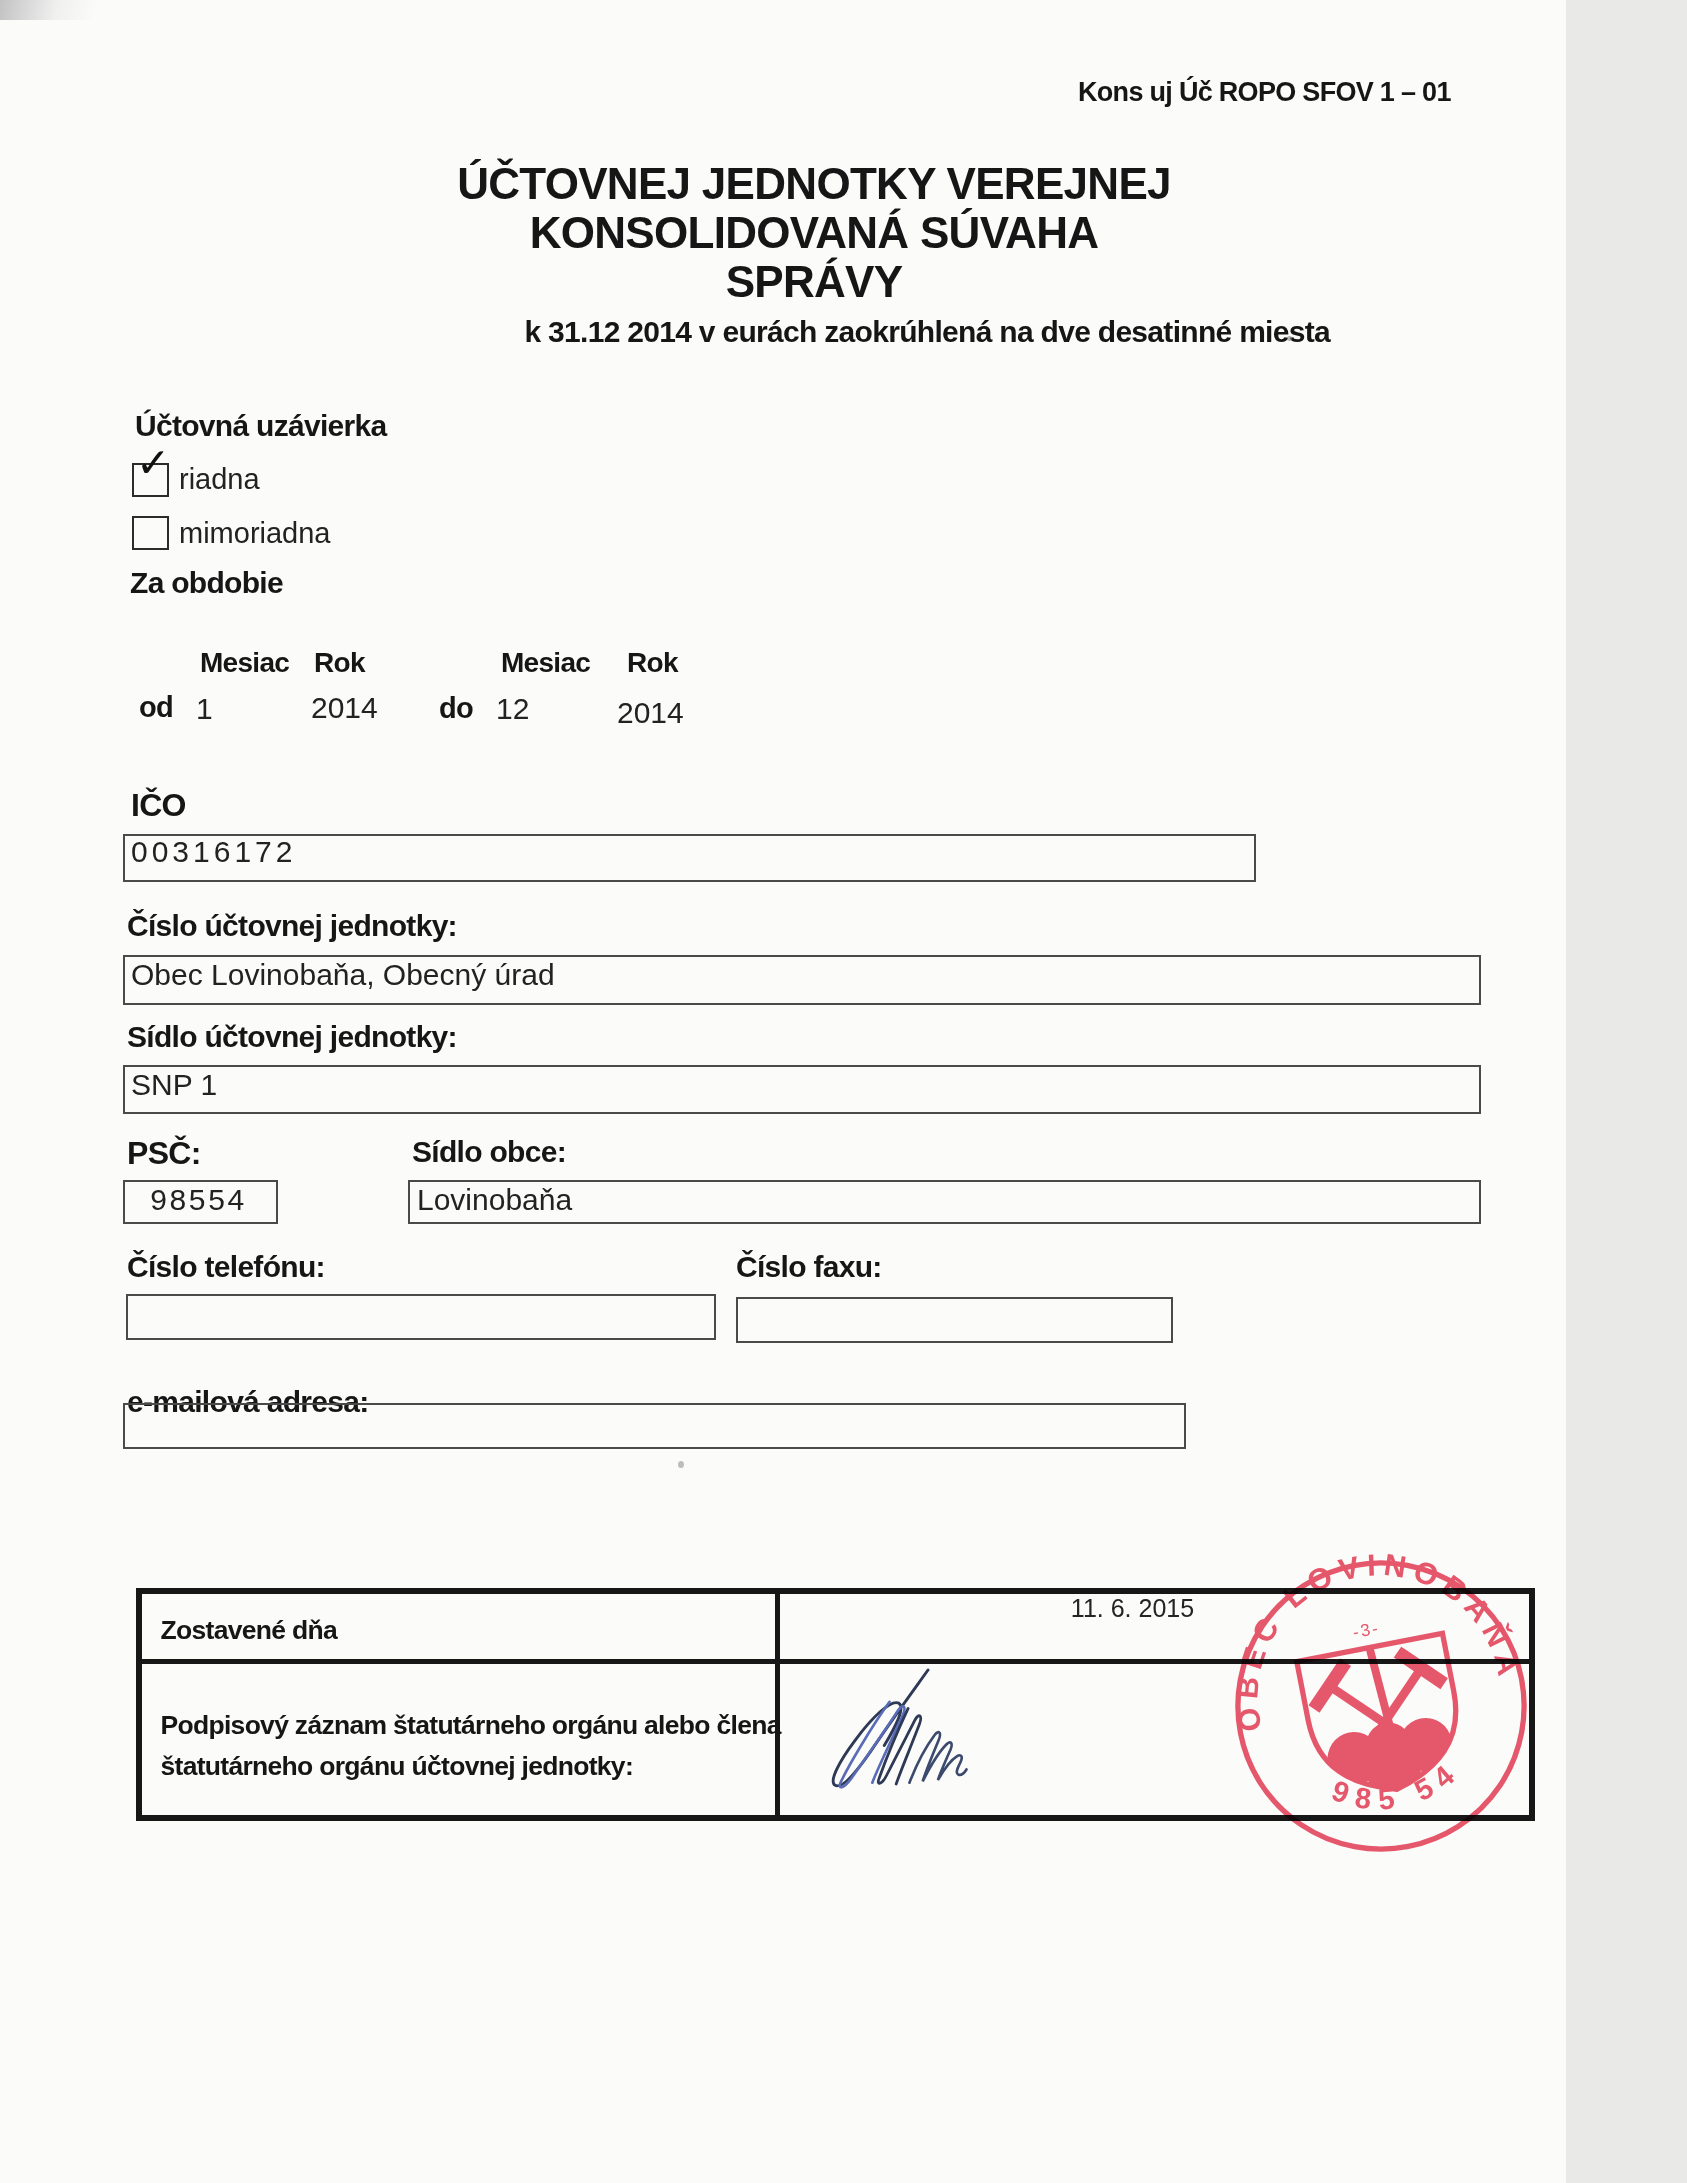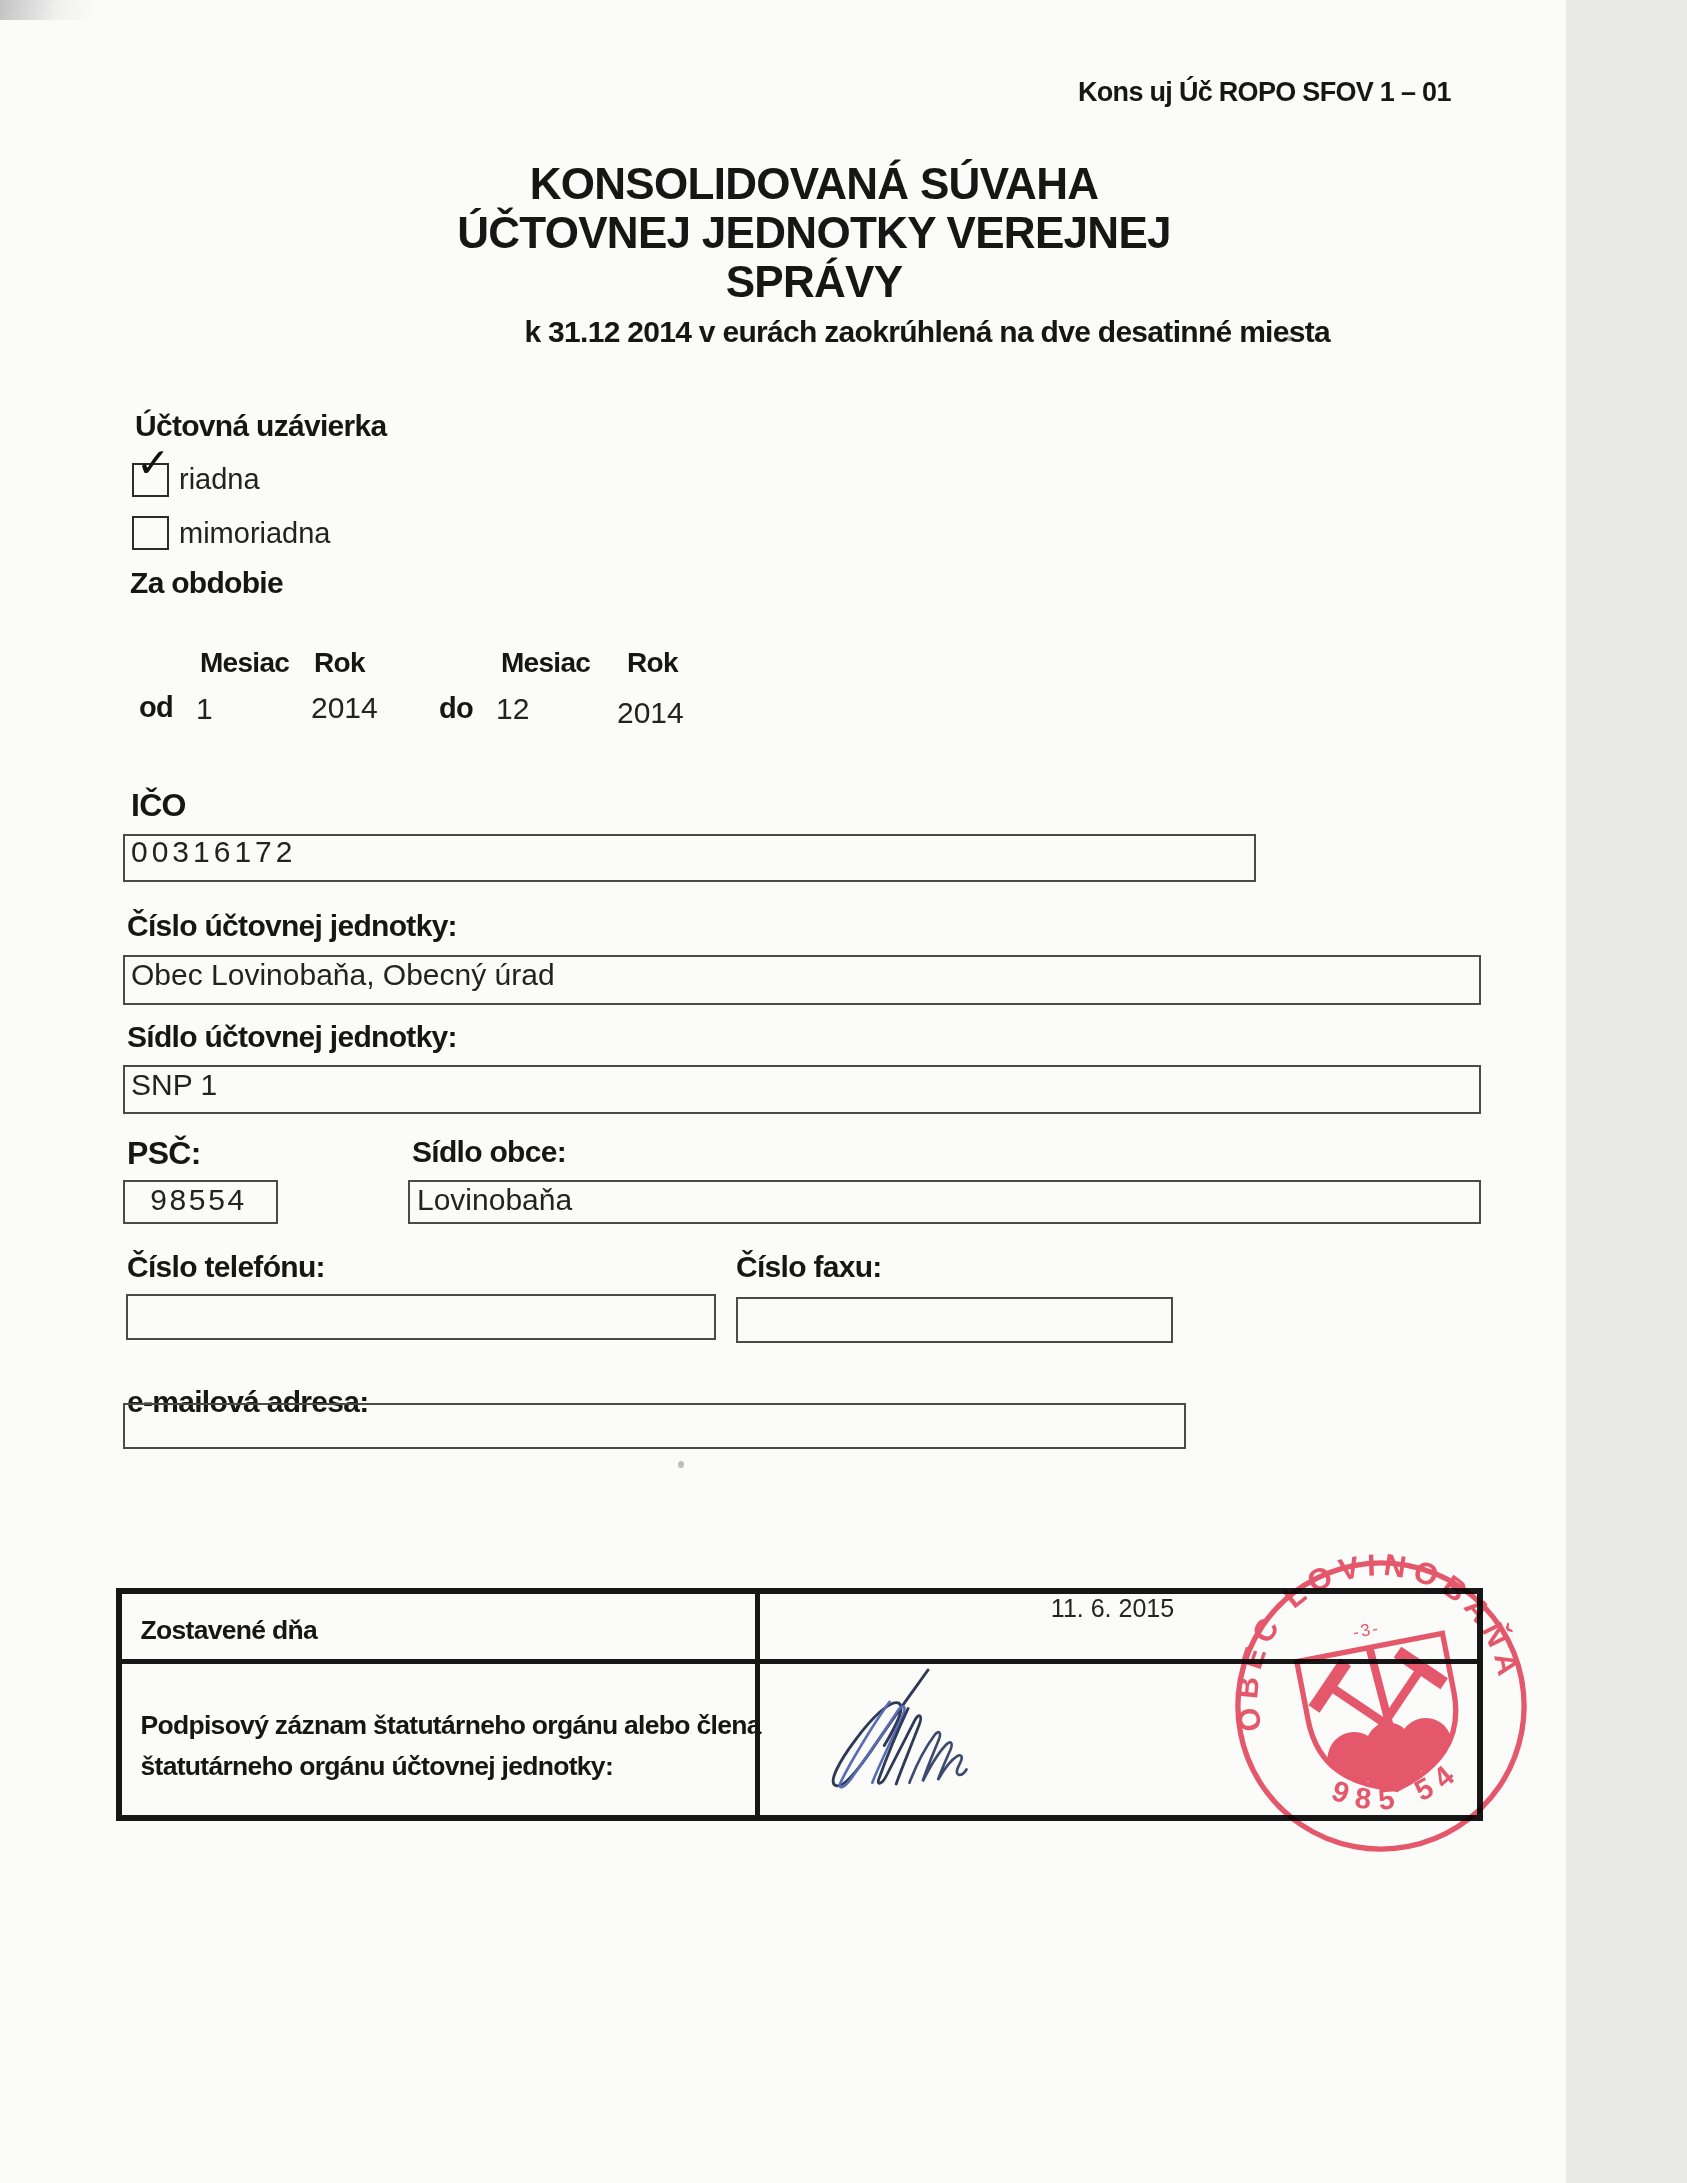--- a/index.html
+++ b/index.html
@@ -53,21 +53,21 @@
   #tel-label{left:127px;top:1250px;font-size:30px;}
   #fax-label{left:736px;top:1250px;font-size:30px;}
   #tel-box{left:126px;top:1294px;width:586px;height:42px;}
   #fax-box{left:736px;top:1297px;width:433px;height:42px;}
   #tel-value{left:135px;top:1298px;font-size:29px;}
   #fax-value{left:746px;top:1301px;font-size:29px;}
   #email-label{left:127px;top:1359px;font-size:30px;margin-top:26px;}
   #email-box{left:123px;top:1403px;width:1059px;height:42px;}
   #email-value{left:132px;top:1407px;font-size:29px;}
   
-  #sig-table{position:absolute;left:116px;top:1588px;width:1355px;height:221px;border:6px solid #171717;}
+  #sig-table{position:absolute;left:136px;top:1588px;width:1355px;height:221px;border:6px solid #171717;padding-left:32px;}
   #sig-row-divider{position:absolute;left:0;top:65px;width:100%;height:5.3px;background:#171717;}
   #sig-col-divider{position:absolute;left:633px;top:0;width:5.3px;height:100%;background:#171717;}
   #row1-label{left:18.5px;top:21px;font-size:26.5px;}
   #date-cell{position:absolute;left:638px;top:0;width:705px;height:65px;display:flex;align-items:flex-start;justify-content:center;}
   #row1-value{font-size:25px;color:#242424;}
   #row2-label{position:absolute;left:18.5px;top:111px;font-size:26.5px;line-height:41px;white-space:nowrap;}
   
   #signature-svg{position:absolute;left:810px;top:1662px;}
   #stamp-svg{position:absolute;left:1222px;top:1547px;mix-blend-mode:multiply;opacity:0.92;}
   
@@ -79,22 +79,22 @@
 </head>
 <body>
 
 <div id="page">
 
   <div id="artifact-corner"></div>
 
   <div id="form-code" class="abs b">Kons uj Úč ROPO SFOV 1 – 01</div>
 
   <div id="title-block" class="abs b">
+    <div>ÚČTOVNEJ JEDNOTKY VEREJNEJ</div>
     <div>KONSOLIDOVANÁ SÚVAHA</div>
-    <div>ÚČTOVNEJ JEDNOTKY VEREJNEJ</div>
     <div>SPRÁVY</div>
   </div>
   <div id="subtitle" class="abs b">k 31.12 2014 v eurách zaokrúhlená na dve desatinné miesta</div>
   <div id="artifact-dot-subtitle"></div>
 
   <div id="closing-heading" class="abs b">Účtovná uzávierka</div>
   <div id="cb1" class="abs" style="border-style:solid"></div>
   <div id="cb1-check" class="abs">✓</div>
   <div id="cb1-label" class="abs val">riadna</div>
   <div id="cb2" class="abs"></div>

